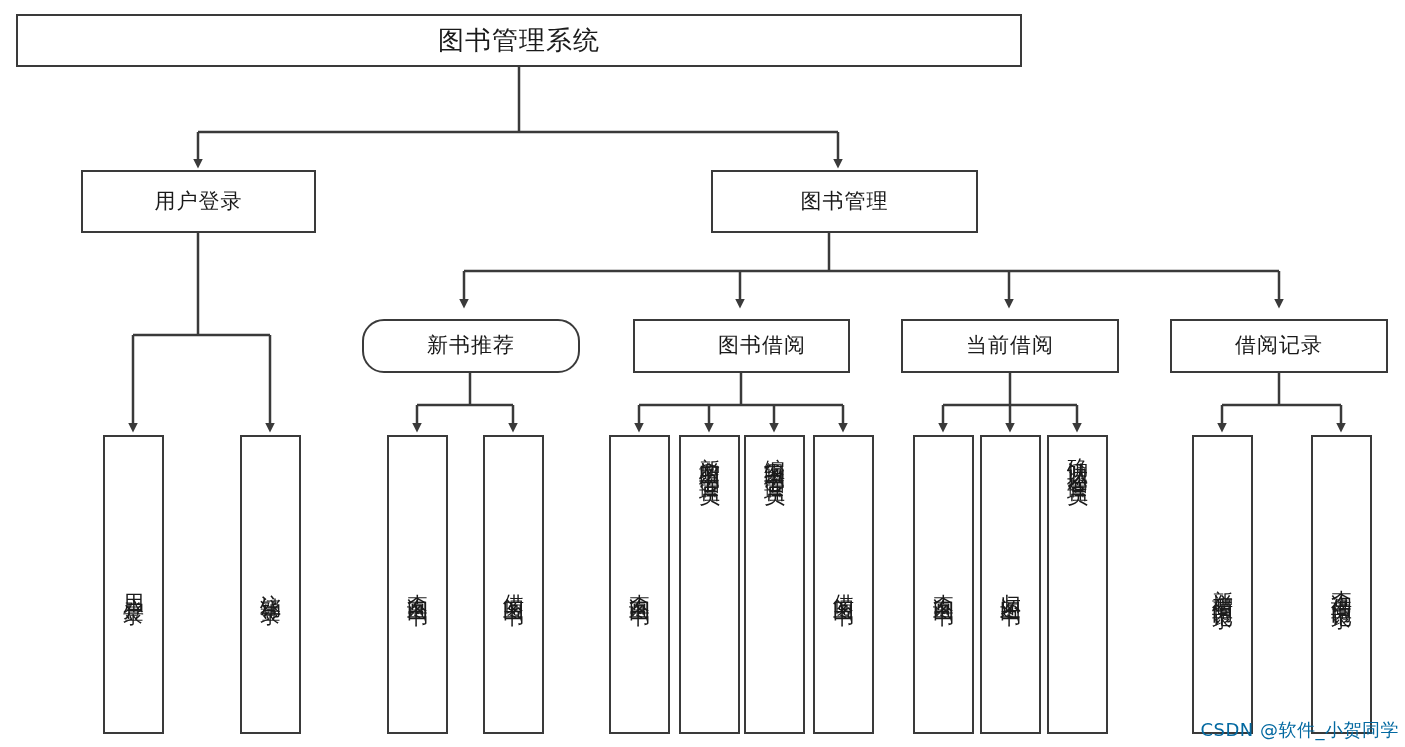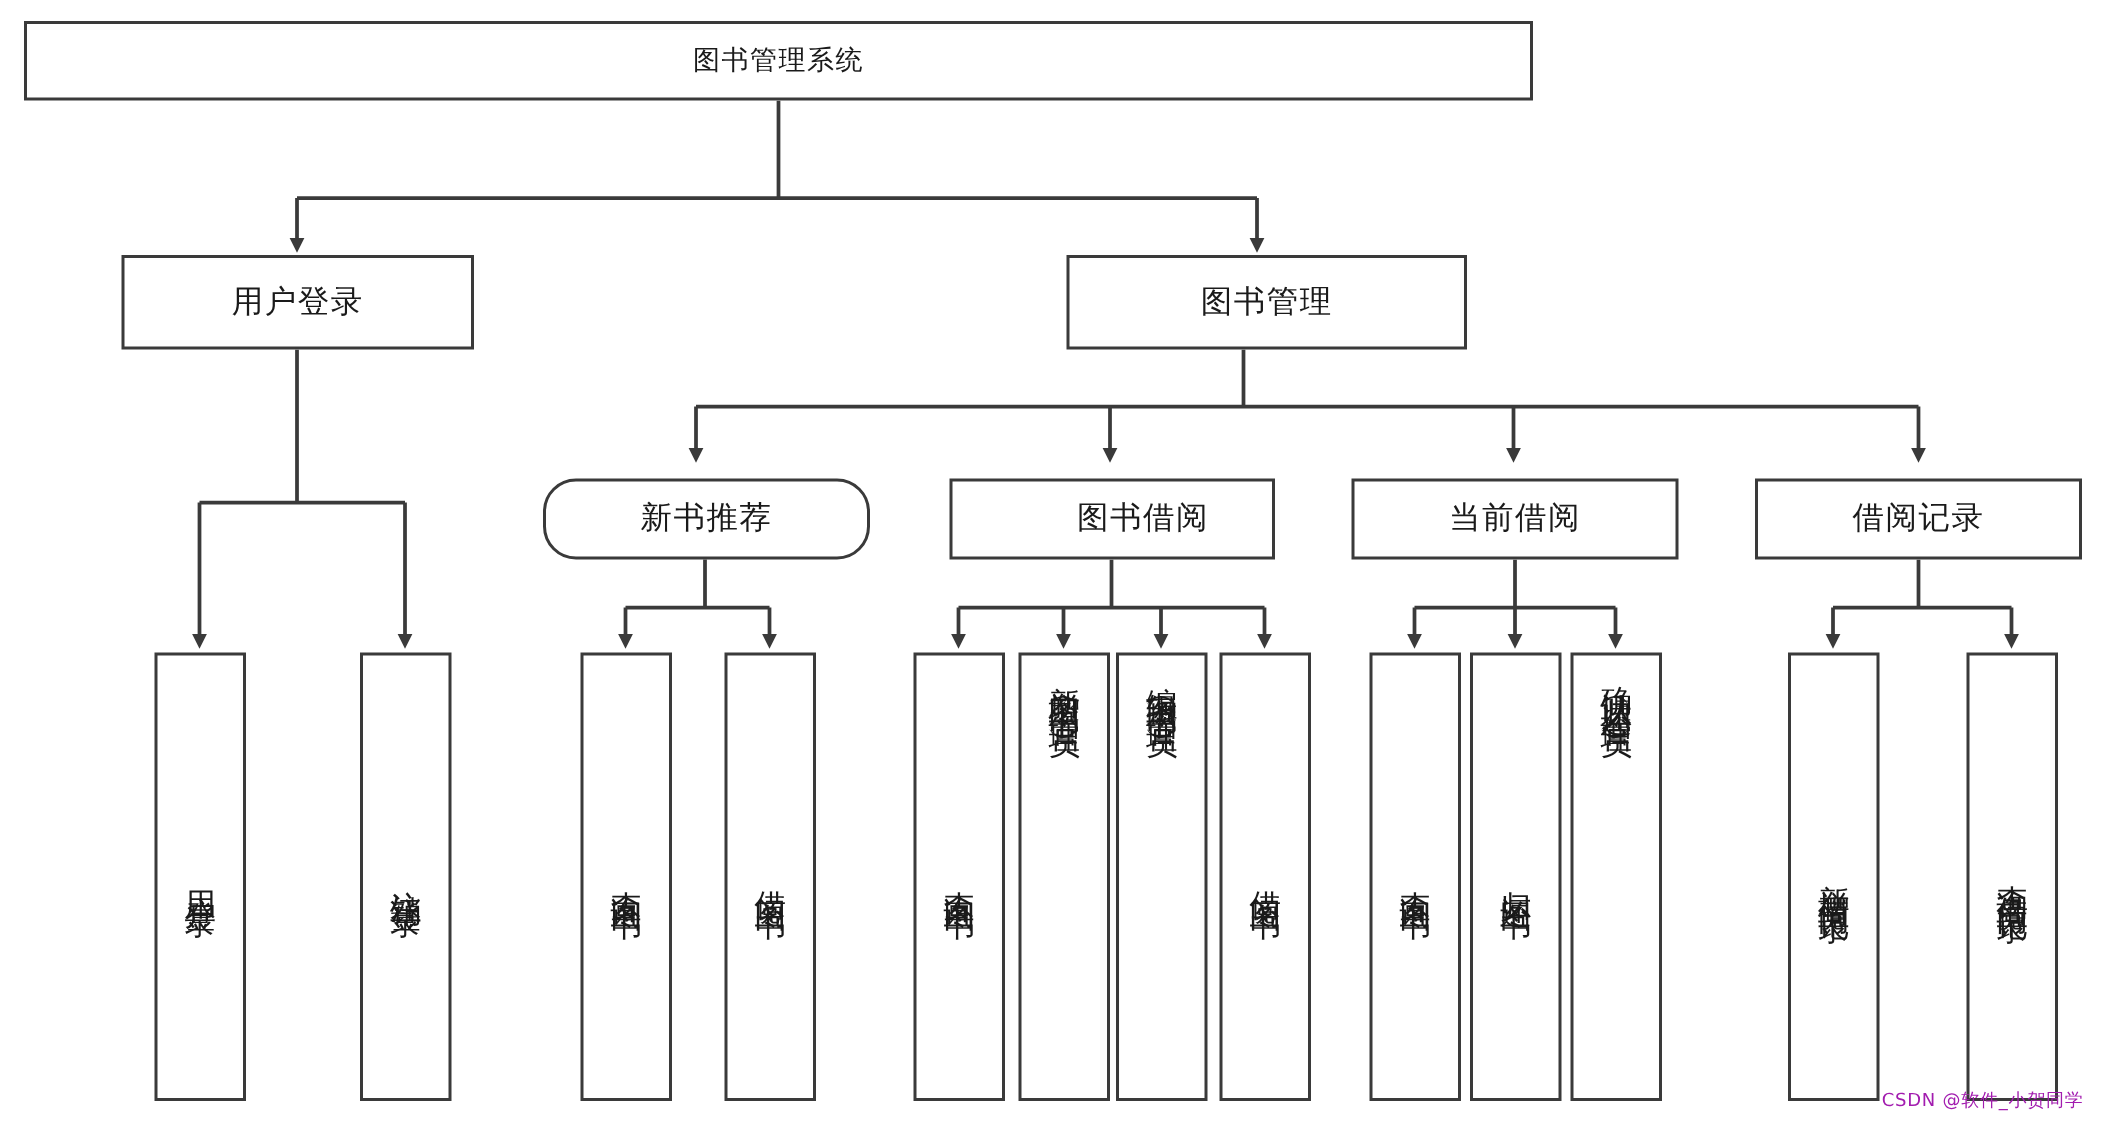--- a/index.html
+++ b/index.html
@@ -35,21 +35,21 @@
     justify-content: center;
     color: #1a1a1a;
     z-index: 2;
   }
   .node-h {
     font-size: 21px;
     letter-spacing: 1px;
     line-height: 1.2;
   }
   .node-root {
-    font-size: 18px;
+    font-size: 26px;
   }
   .node-v {
     writing-mode: vertical-rl;
     text-orientation: upright;
     font-size: 21px;
     letter-spacing: 4px;
     line-height: 1.05;
     align-items: center;
     justify-content: flex-start;
     padding-top: 4px;
@@ -58,24 +58,24 @@
     justify-content: center;
     padding-top: 0;
   }
   .vtext {
     writing-mode: vertical-rl;
     text-orientation: upright;
     white-space: nowrap;
   }
   .watermark {
     position: absolute;
-    right: 16px;
+    right: 6px;
     bottom: 5px;
-    font-size: 12px;
-    color: #a21caf;
+    font-size: 18px;
+    color: #0369a1;
     z-index: 5;
     letter-spacing: 0.5px;
     white-space: nowrap;
   }
 </style>
 </head>
 <body>
 
 <div id="canvas">
 

